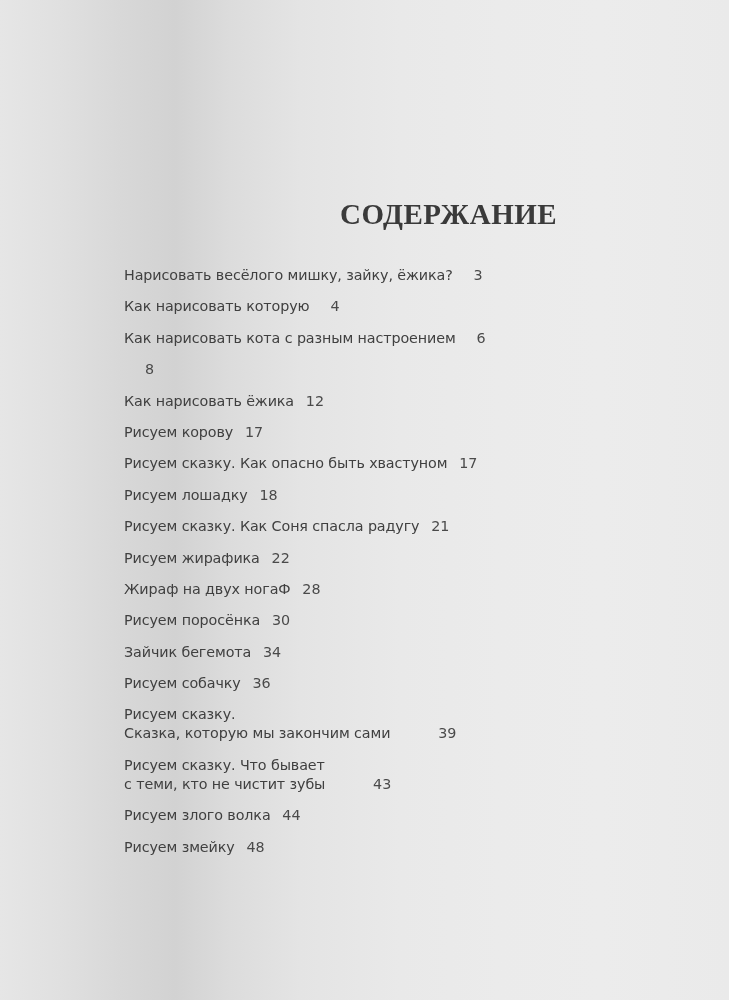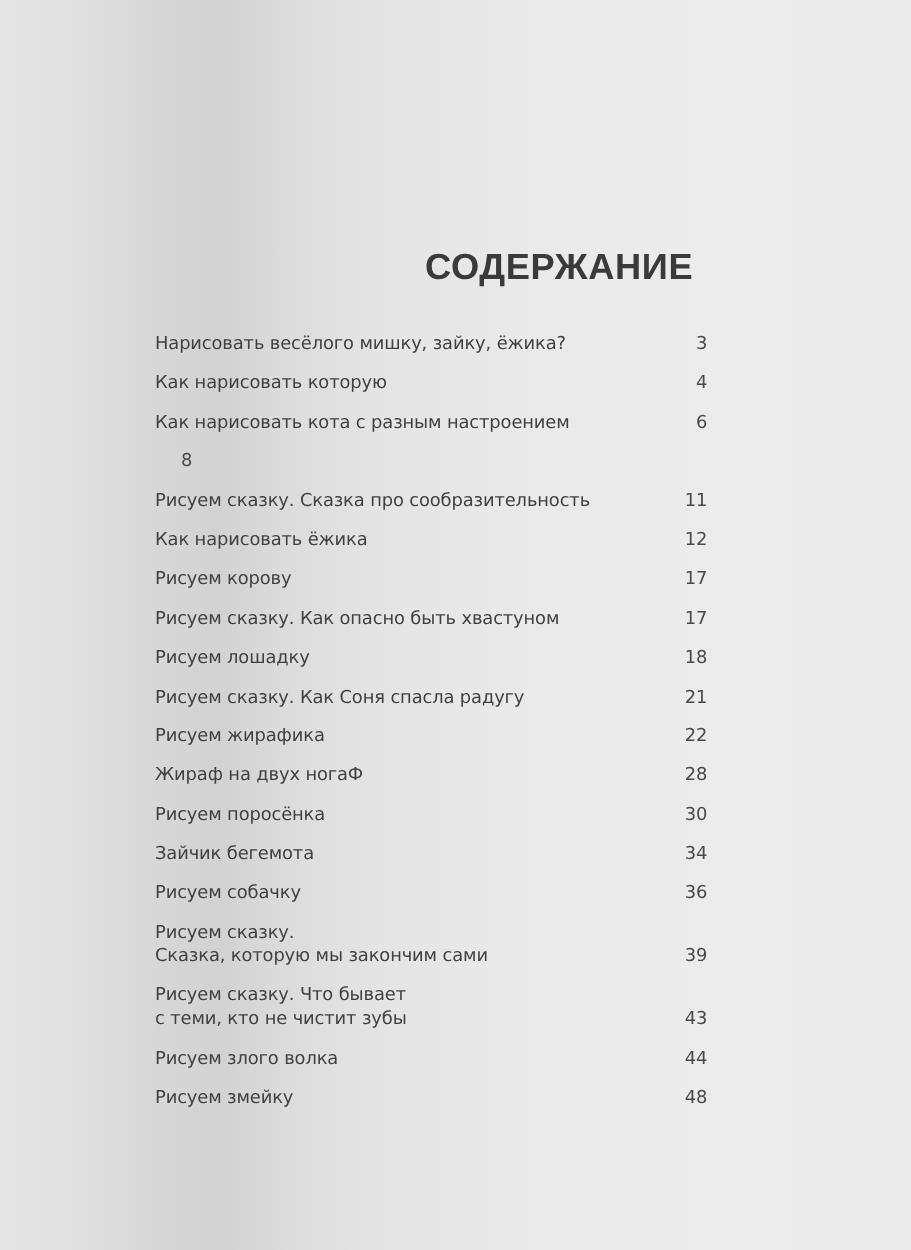--- a/index.html
+++ b/index.html
@@ -28,40 +28,39 @@
     }
     .page {
       position: absolute;
       left: 0; top: 0;
       width: 729px; height: 1000px;
     }
     .toc-title {
       position: absolute;
       left: 340px;
       top: 198px;
-      font-family: Liberation Sans, sans-serif;
+      font-family: Liberation Serif, serif;
       font-weight: bold;
       font-size: 29px;
       letter-spacing: 0.5px;
       color: #3a3a3a;
       margin: 0;
     }
     .toc-list {
       position: absolute;
       left: 124px;
       top: 266px;
       width: 442px;
       list-style: none;
       margin: 0;
       padding: 0;
     }
     .toc-item {
       position: relative;
       display: flex;
-      justify-content: space-between;
       align-items: flex-end;
       font-size: 14.3px;
       line-height: 19px;
       color: #404040;
       margin-bottom: 12.4px;
     }
     .toc-item.multi {
       margin-bottom: 12.4px;
       gap: 36px;
     }
@@ -89,24 +88,20 @@
     <li class="toc-item">
       <span class="label">Как нарисовать которую</span>
       <span class="page-num">4</span>
     </li>
     <li class="toc-item">
       <span class="label">Как нарисовать кота с разным настроением</span>
       <span class="page-num">6</span>
     </li>
     <li class="toc-item">
       <span class="page-num">8</span>
-    </li>
-    <li class="toc-item">
-      <span class="label">Рисуем сказку. Сказка про сообразительность</span>
-      <span class="page-num">11</span>
     </li>
     <li class="toc-item">
       <span class="label">Как нарисовать ёжика</span>
       <span class="page-num">12</span>
     </li>
     <li class="toc-item">
       <span class="label">Рисуем корову</span>
       <span class="page-num">17</span>
     </li>
     <li class="toc-item">

